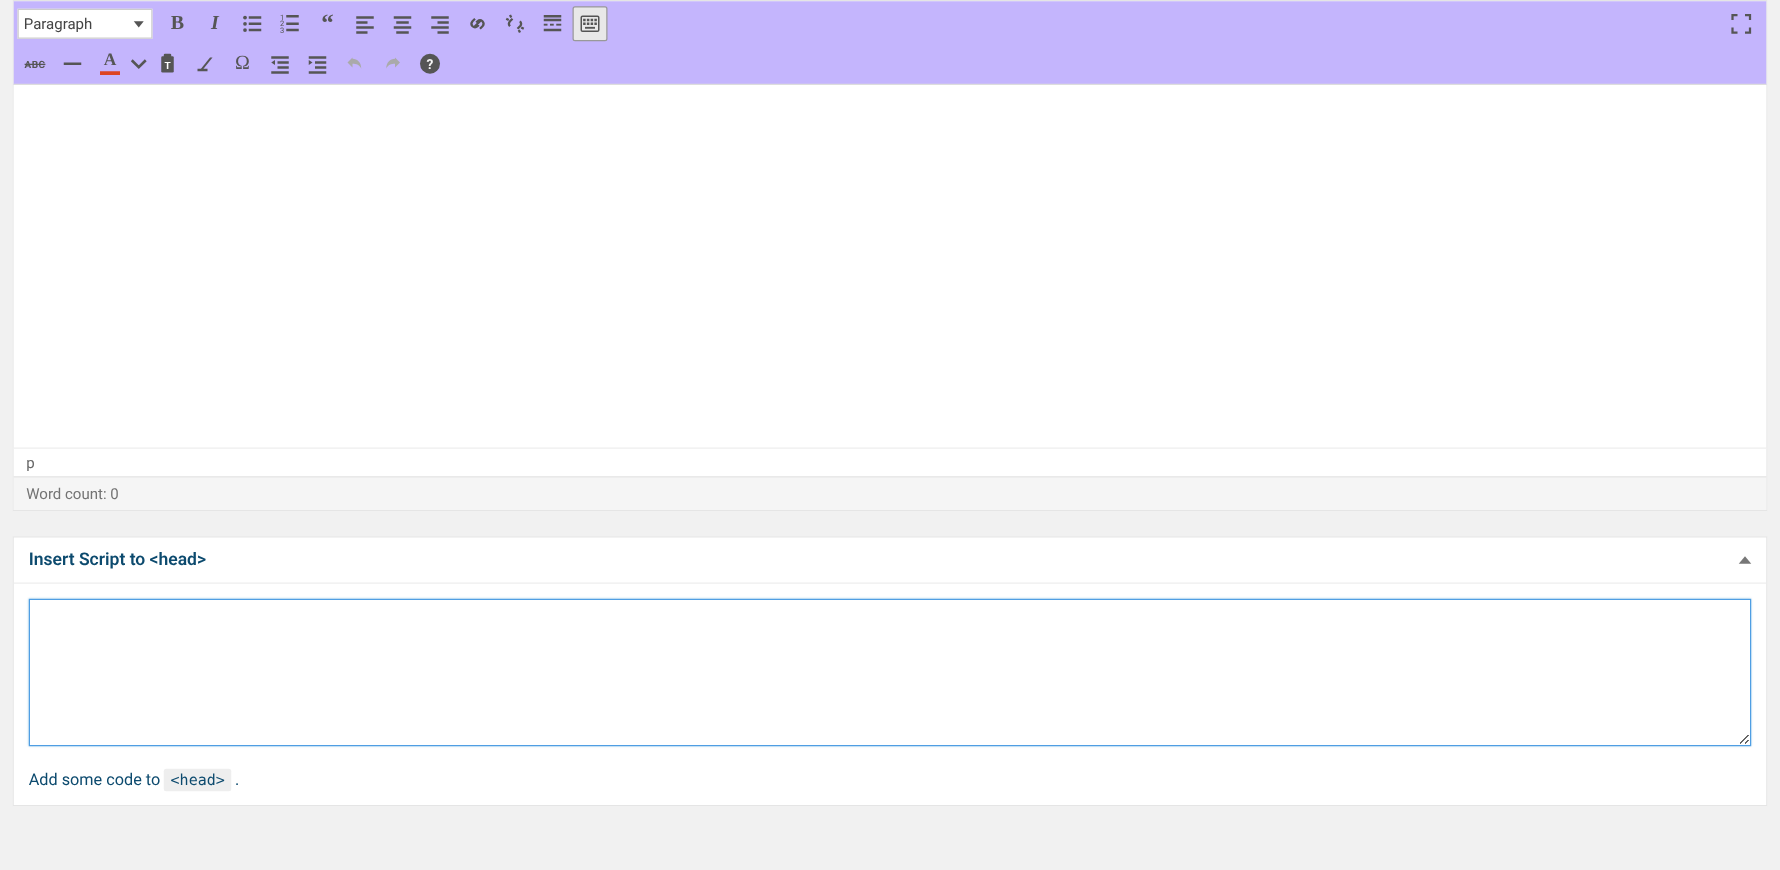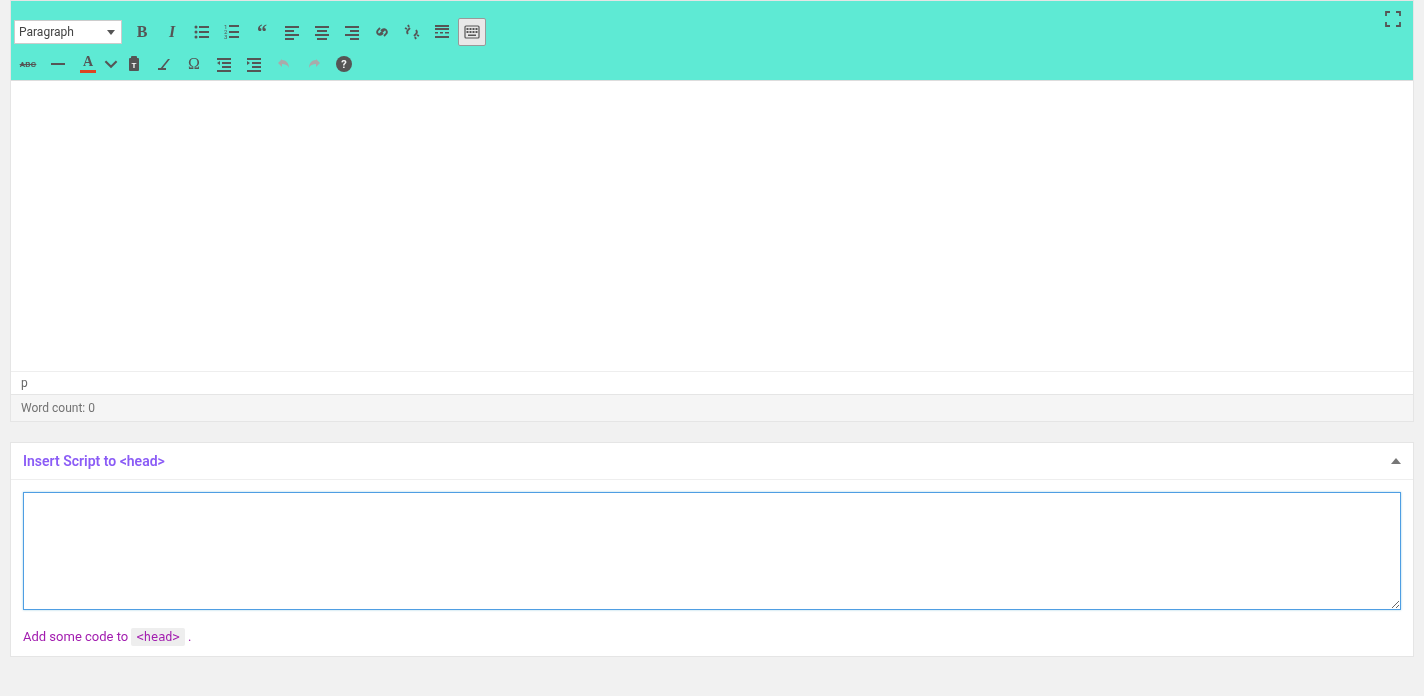--- a/index.html
+++ b/index.html
@@ -10,23 +10,23 @@
     background: #f1f1f1;
     padding: 0;
     width: 1424px;
   }
   .editor-box {
     background: #fff;
     border: 1px solid #e5e5e5;
     margin: 0 10px 20px 10px;
   }
   .toolbar {
-    background: #5eead4;
+    background: #c4b5fd;
     border-bottom: 1px solid #ddd;
-    padding: 15px 3px 0 3px;
+    padding: 2px 3px 0 3px;
     position: relative;
   }
   .tb-row {
     display: flex;
     align-items: center;
     flex-wrap: wrap;
     gap: 2px;
     padding: 2px 0;
   }
   .format-select {
@@ -107,21 +107,21 @@
   .metabox-header {
     padding: 10px 12px;
     border-bottom: 1px solid #eee;
     display: flex;
     justify-content: space-between;
     align-items: center;
   }
   .metabox-title {
     font-size: 14px;
     font-weight: 600;
-    color: #8b5cf6;
+    color: #0c4a6e;
   }
   .metabox-toggle {
     width: 0; height: 0;
     border-left: 5px solid transparent;
     border-right: 5px solid transparent;
     border-bottom: 6px solid #777;
   }
   .metabox-body {
     padding: 12px;
   }
@@ -132,21 +132,21 @@
     outline: none;
     font-family: Consolas, Monaco, monospace;
     font-size: 13px;
     padding: 4px 6px;
     resize: both;
     box-shadow: 0 0 2px rgba(30,140,190,.4);
   }
   .metabox-hint {
     margin-top: 16px;
     font-size: 13px;
-    color: #a21caf;
+    color: #0c4a6e;
   }
   .metabox-hint code {
     background: #eee;
     padding: 2px 5px;
     border-radius: 2px;
     font-family: Consolas, Monaco, monospace;
     font-size: 12px;
   }
 </style>
 </head>

